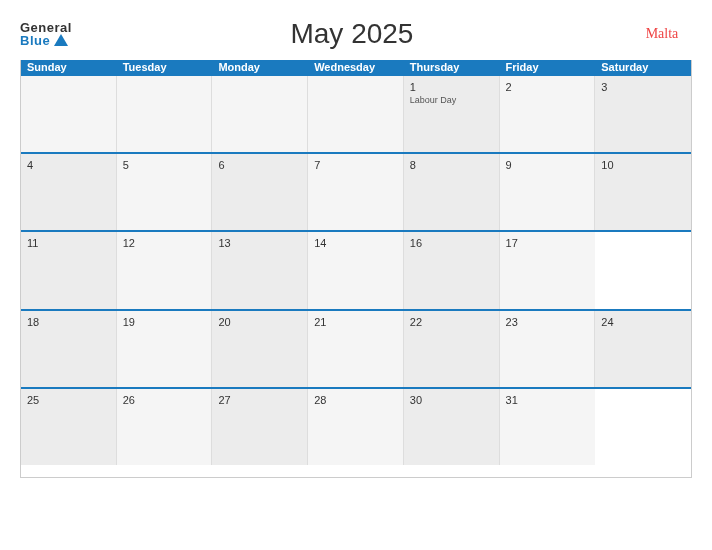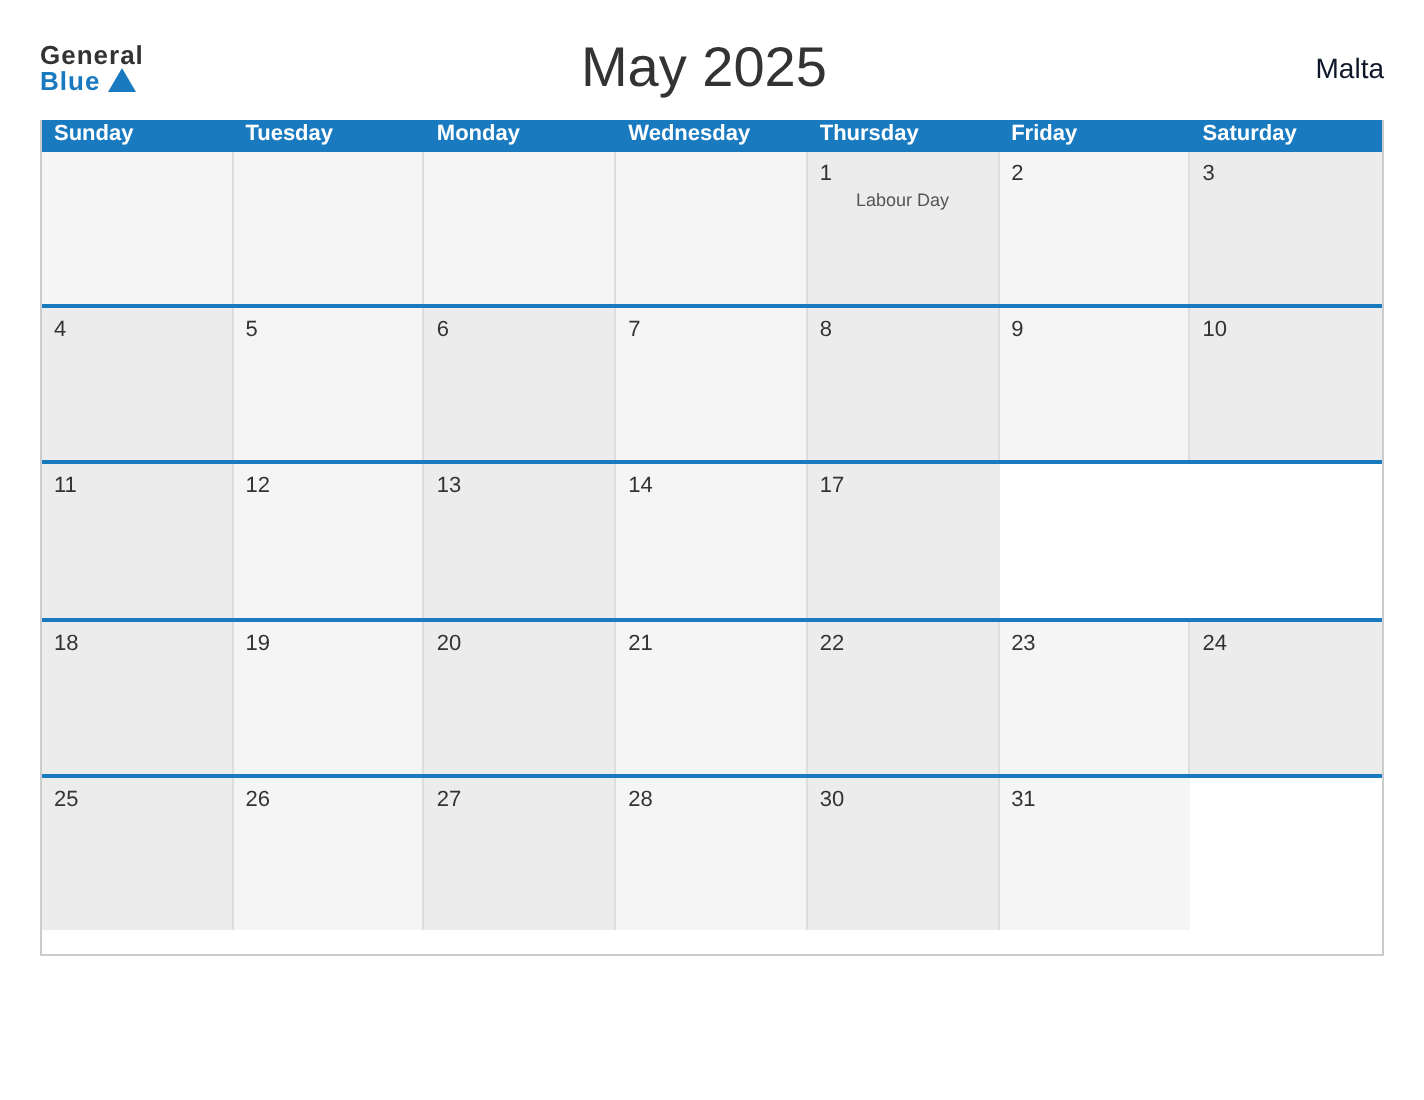--- a/index.html
+++ b/index.html
@@ -57,23 +57,24 @@
     }
     .title {
       font-size: 28px;
       font-weight: normal;
       color: #333;
       text-align: center;
       flex: 1;
     }
     .country {
       font-size: 14px;
-      color: #0f172a;
-      text-align: right;
+      color: #ef4444;
+      text-align: center;
       min-width: 60px;
+      font-family: Liberation Serif, serif;
     }
     .calendar {
       flex: 1;
       border: 1px solid #ccc;
       border-top: none;
     }
     .cal-header {
       display: grid;
       grid-template-columns: repeat(7, 1fr);
       background: #1a7abf;
@@ -123,21 +124,20 @@
       font-size: 11px;
       font-weight: normal;
       color: #333;
       display: block;
     }
     .cell-event {
       font-size: 9px;
       color: #555;
       margin-top: 2px;
       display: block;
-      text-align: center;
     }
     .cal-cell.empty {
       background: #f5f5f5;
     }
   </style>
 </head>
 <body>
 
 <div class="page">
   <div class="header">
@@ -209,20 +209,23 @@
           <div class="cal-cell">
             <span class="cell-day">12</span>
           </div>
           <div class="cal-cell">
             <span class="cell-day">13</span>
           </div>
           <div class="cal-cell">
             <span class="cell-day">14</span>
           </div>
           <div class="cal-cell">
+            <span class="cell-day">16</span>
+          </div>
+          <div class="cal-cell">
             <span class="cell-day">17</span>
           </div>
         </div>
         <div class="cal-week">
           <div class="cal-cell">
             <span class="cell-day">18</span>
           </div>
           <div class="cal-cell">
             <span class="cell-day">19</span>
           </div>

